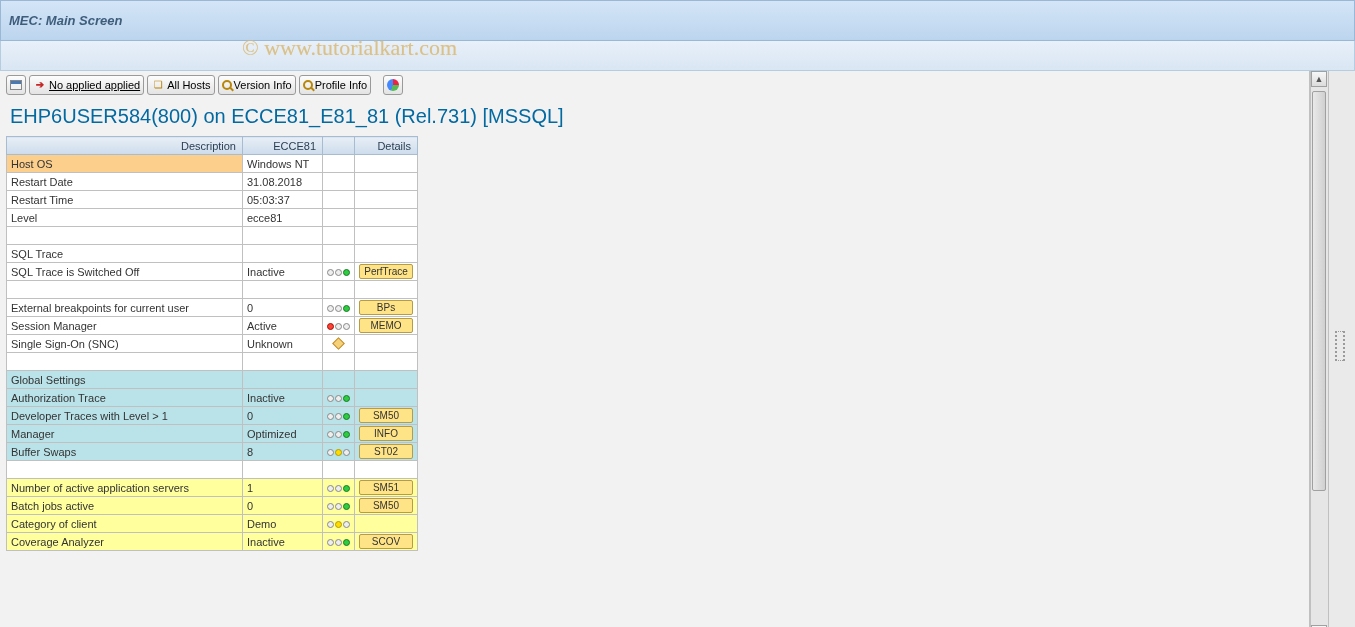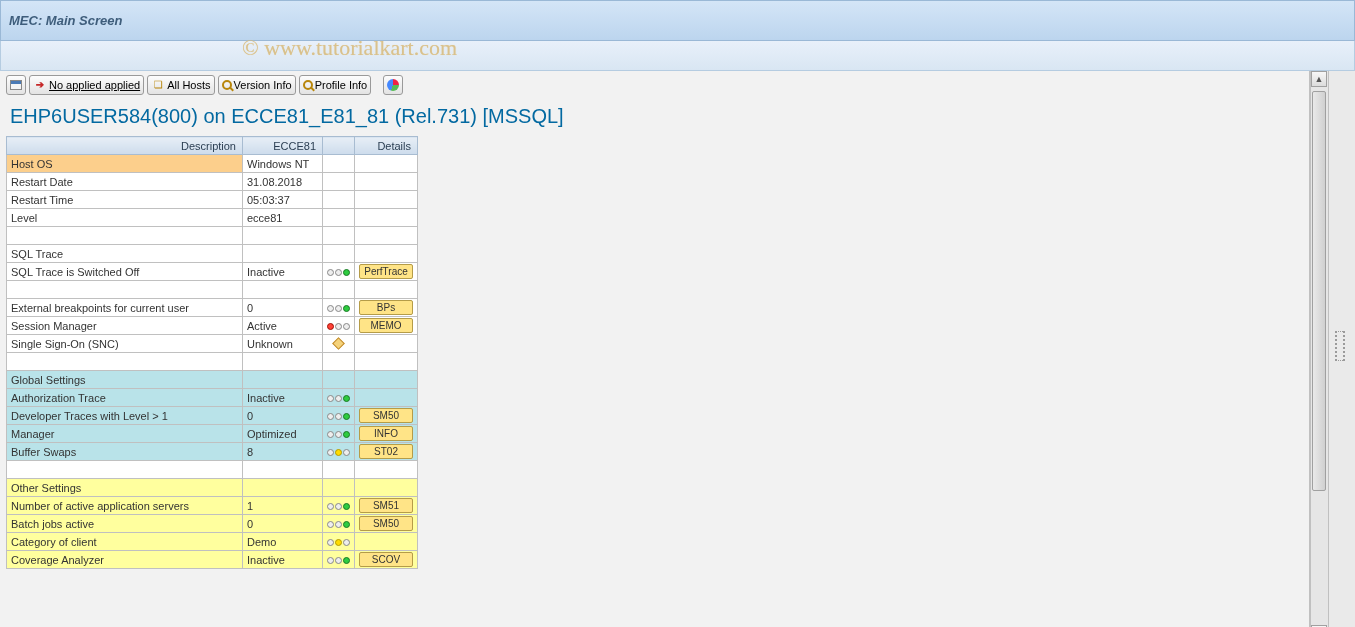--- a/index.html
+++ b/index.html
@@ -395,26 +395,20 @@
                 </span></td>
               <td class="col-det"><span class="det-btn">ST02</span></td>
             </tr>
             <tr class="row-blank">
               <td class="col-desc"></td>
               <td class="col-val"></td>
               <td class="col-stat"></td>
               <td class="col-det"></td>
             </tr>
             <tr class="row-highlight-yellow">
-              <td class="col-desc">Other Settings</td>
-              <td class="col-val"></td>
-              <td class="col-stat"></td>
-              <td class="col-det"></td>
-            </tr>
-            <tr class="row-highlight-yellow">
               <td class="col-desc">Number of active application servers</td>
               <td class="col-val">1</td>
               <td class="col-stat"><span class="traffic green">
                   <span></span>
                   <span></span>
                   <span></span>
                 </span></td>
               <td class="col-det"><span class="det-btn">SM51</span></td>
             </tr>
             <tr class="row-highlight-yellow">

